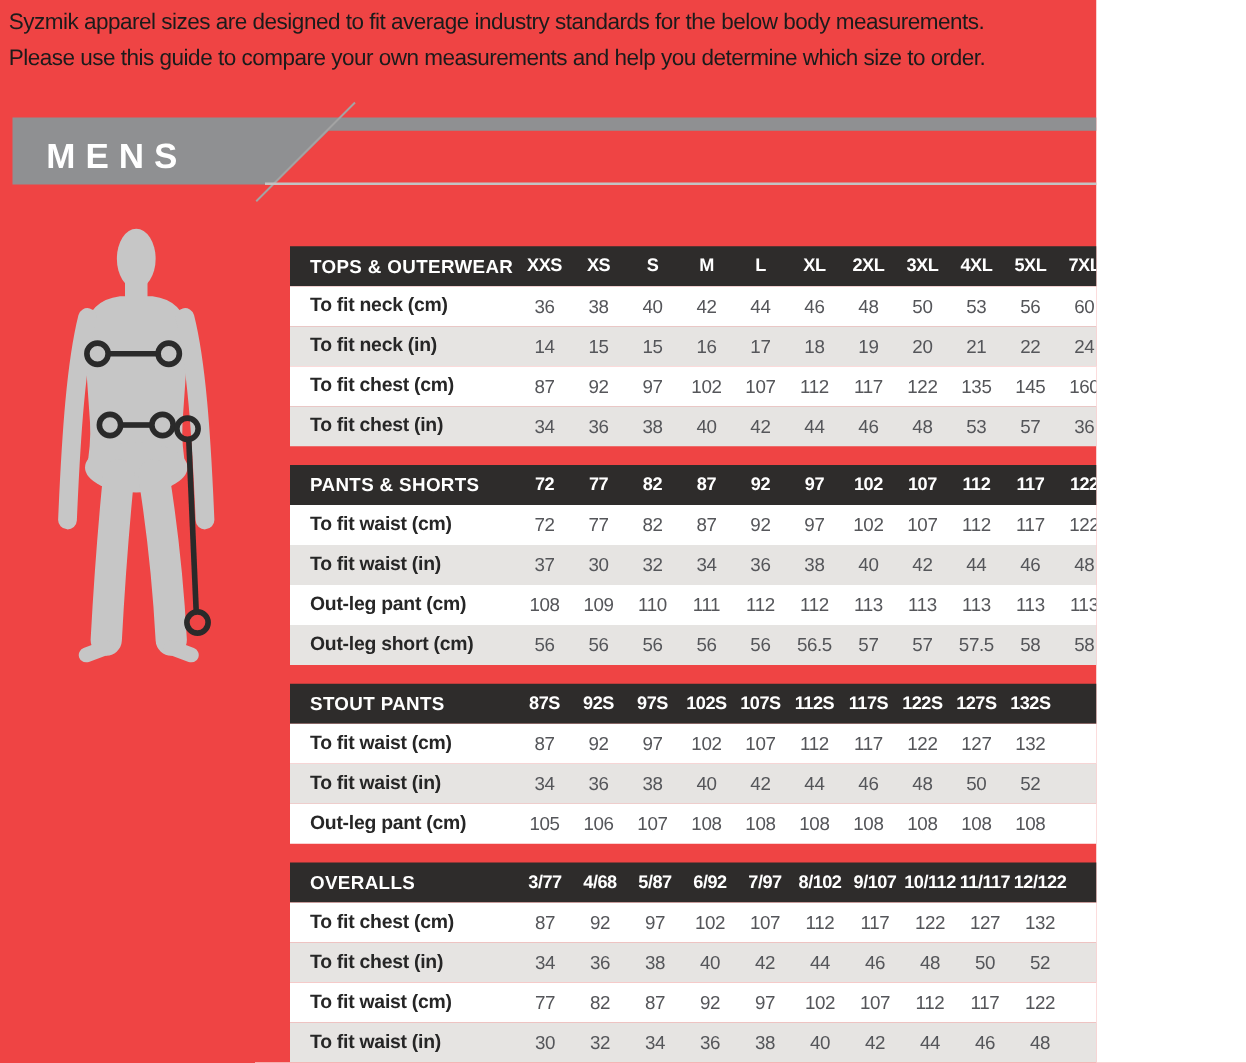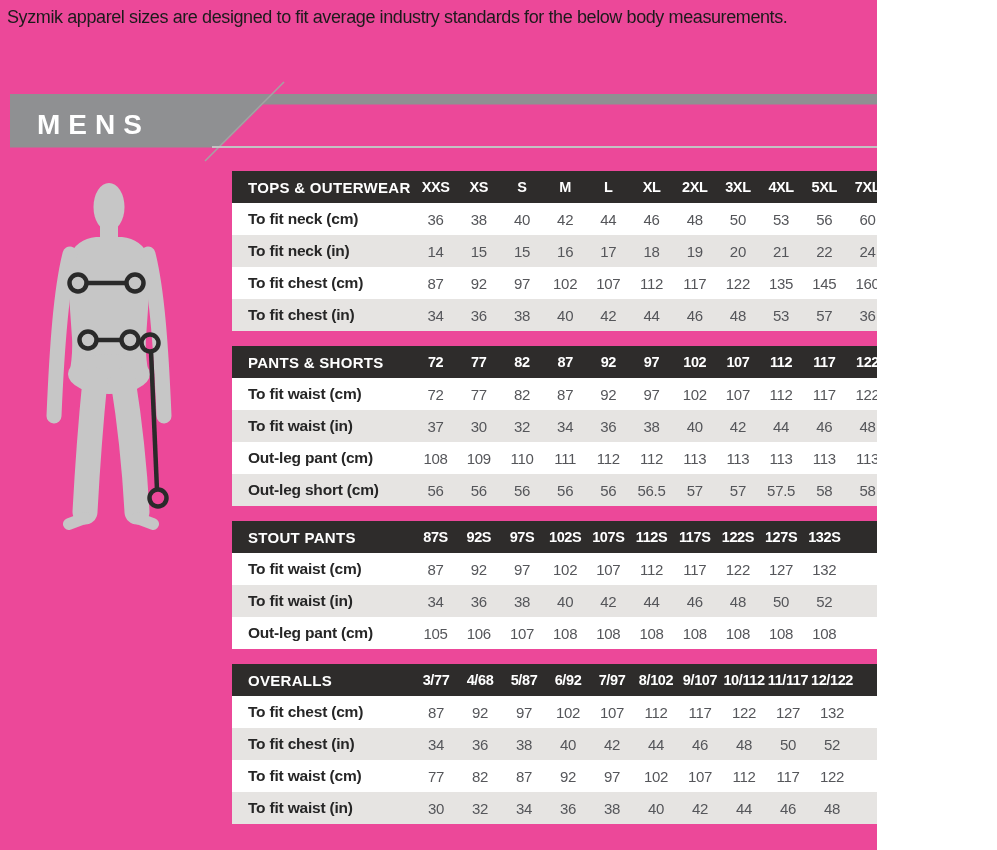--- a/index.html
+++ b/index.html
@@ -1,17 +1,17 @@
 <!DOCTYPE html>
 <html style="--header-dark: #2e2c2b; --stripe: #e6e4e2;"><head>
 <meta charset="utf-8">
 <style>
   html,body{margin:0;padding:0;background:#fff;}
   .page{
-    position:relative;width:877px;height:850px;background:#ec4899;overflow:hidden;
+    position:relative;width:877px;height:850px;background:#ef4444;overflow:hidden;
     font-family:"Liberation Sans",sans-serif;
   }
   
   .intro{
     position:absolute;left:7px;top:3px;width:985px;
     font-size:18px;line-height:29px;letter-spacing:-0.4px;color:#1b1b1b;
   }
   
   .banner-svg{position:absolute;left:0;top:80px;width:997px;height:85px;}
   .mens-label{
@@ -48,20 +48,21 @@
     letter-spacing:-0.3px;
   }
 </style>
 </head>
 <body>
 
 <div class="page">
 
   <div class="intro">
     <div>Syzmik apparel sizes are designed to fit average industry standards for the below body measurements.</div>
+    <div>Please use this guide to compare your own measurements and help you determine which size to order.</div>
   </div>
 
   <svg class="banner-svg" viewBox="0 0 997 85" xmlns="http://www.w3.org/2000/svg">
     <polygon points="10,14 997,14 997,24.5 263,24.5 219,67.5 10,67.5" fill="#8f9092"></polygon>
     <line x1="284" y1="2" x2="205" y2="81" stroke="#a3a3a3" stroke-width="1.5"></line>
     <line x1="212" y1="67" x2="997" y2="67" stroke="#c3c3c3" stroke-width="2"></line>
   </svg>
 
   <div class="mens-label">MENS</div>
 
@@ -88,21 +89,21 @@
       <circle cx="48" cy="160" r="8.5"></circle>
       <circle cx="90" cy="160" r="8.5"></circle>
       <line x1="111" y1="171" x2="117" y2="310"></line>
       <circle cx="110" cy="163" r="8.5"></circle>
       <circle cx="118" cy="318" r="8.5"></circle>
     </g>
   </svg>
 
   <div class="tables">
       <div class="table">
-        <div class="t-head" style="grid-template-columns: 182px repeat(11, 43.2px);">
+        <div class="t-head" style="grid-template-columns: 182px repeat(11, 43.2px); margin-top: 26px;">
           <div class="t-title">TOPS &amp; OUTERWEAR</div>
           <div class="t-col">XXS</div>
           <div class="t-col">XS</div>
           <div class="t-col">S</div>
           <div class="t-col">M</div>
           <div class="t-col">L</div>
           <div class="t-col">XL</div>
           <div class="t-col">2XL</div>
           <div class="t-col">3XL</div>
           <div class="t-col">4XL</div>

